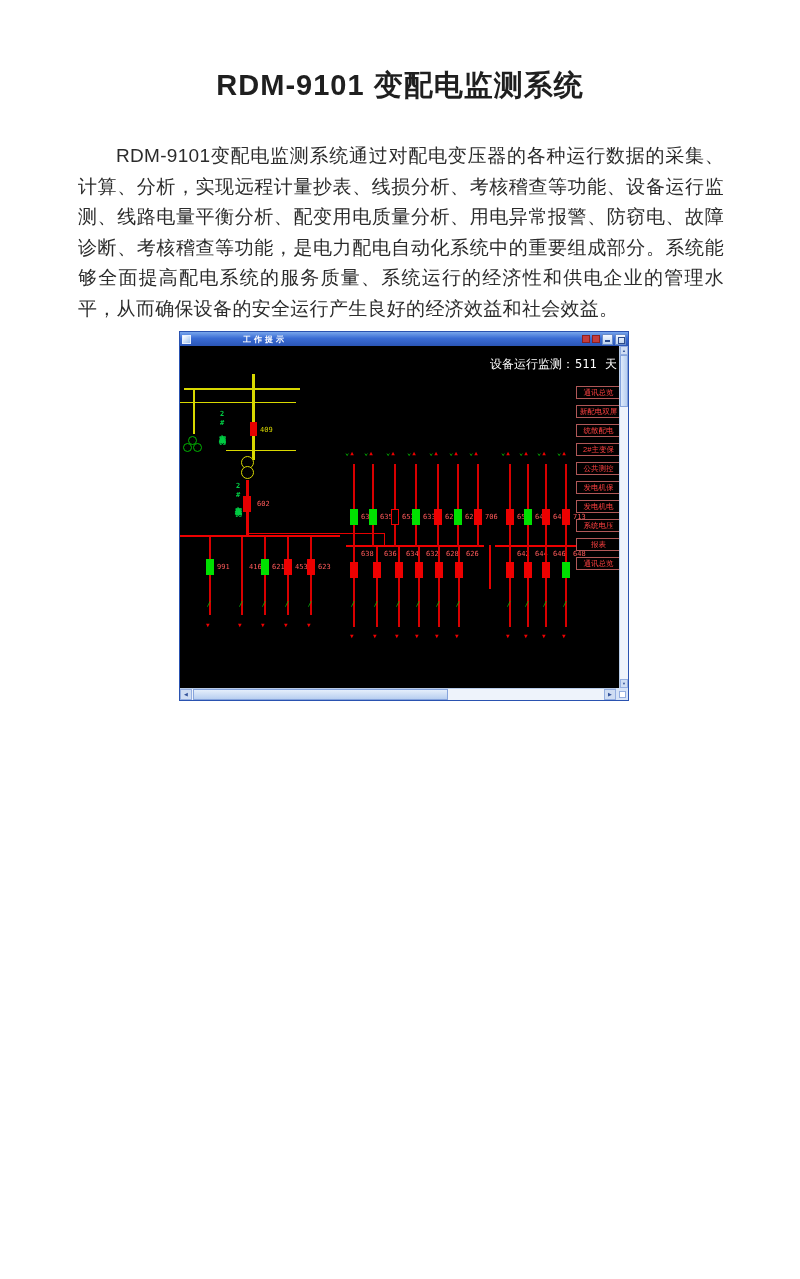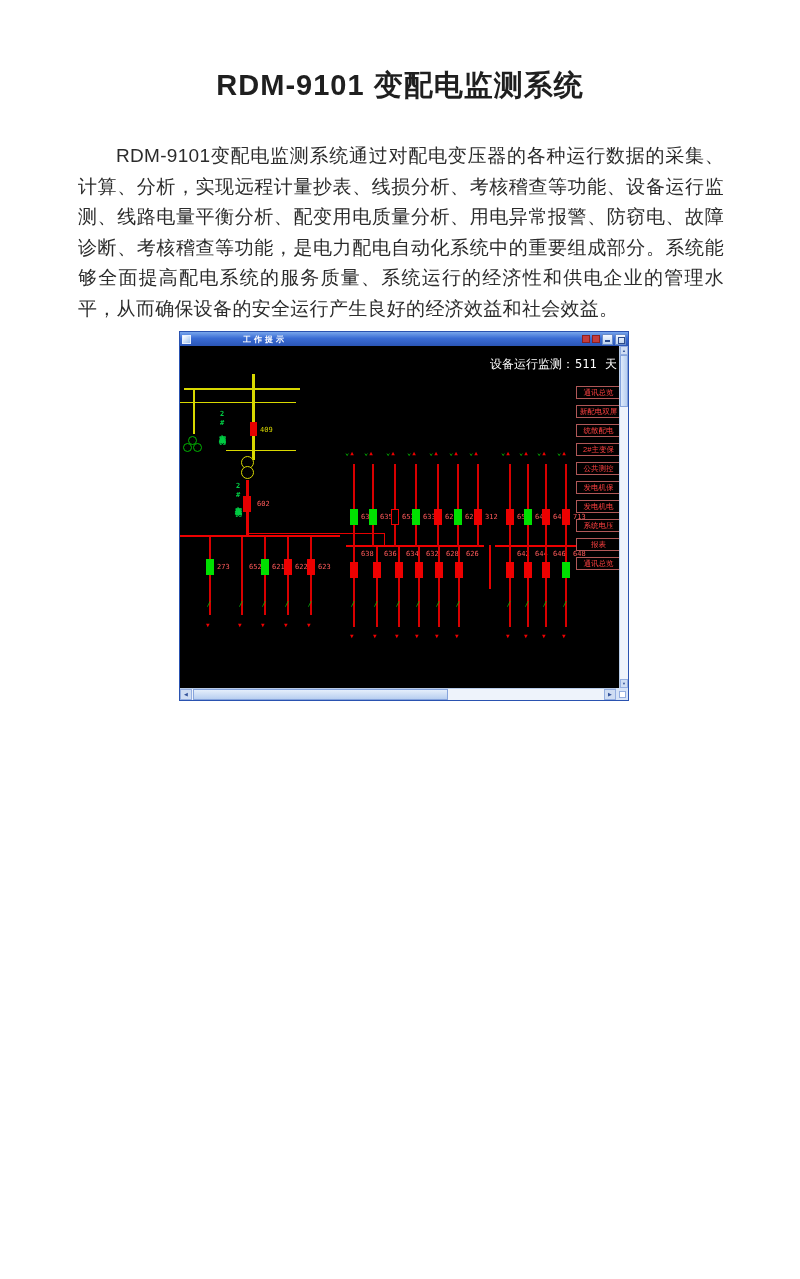--- a/index.html
+++ b/index.html
@@ -215,21 +215,21 @@
             <div class="feeder up green" style="left: 274px;">
               <i class="tick"></i>
               <b class="fline"></b>
               <b class="box"></b>
               <span class="blab">627</span>
             </div>
             <div class="feeder up red" style="left: 294px;">
               <i class="tick"></i>
               <b class="fline"></b>
               <b class="box"></b>
-              <span class="blab">312</span>
+              <span class="blab">706</span>
             </div>
           </div>
         <div class="row">
 
         <div class="feeder up red" style="left: 326px;">
               <i class="tick"></i>
               <b class="fline"></b>
               <b class="box"></b>
               <span class="blab">654</span>
             </div>
@@ -250,41 +250,41 @@
               <b class="fline"></b>
               <b class="box"></b>
               <span class="blab">713</span>
             </div>
           </div>
         <div class="row">
 
         <div class="feeder lo2 green" style="left: 26px;">
               <b class="fline"></b>
               <b class="box"></b>
-              <span class="blab">273</span>
+              <span class="blab">991</span>
               <i class="swg"></i>
               <i class="arr"></i>
             </div>
             <div class="feeder lo2 switch" style="left: 58px;">
               <b class="fline"></b>
-              <span class="blab">652</span>
+              <span class="blab">416</span>
               <i class="swg"></i>
               <i class="arr"></i>
             </div>
             <div class="feeder lo2 green" style="left: 81px;">
               <b class="fline"></b>
               <b class="box"></b>
               <span class="blab">621</span>
               <i class="swg"></i>
               <i class="arr"></i>
             </div>
             <div class="feeder lo2 red" style="left: 104px;">
               <b class="fline"></b>
               <b class="box"></b>
-              <span class="blab">622</span>
+              <span class="blab">453</span>
               <i class="swg"></i>
               <i class="arr"></i>
             </div>
             <div class="feeder lo2 red" style="left: 127px;">
               <b class="fline"></b>
               <b class="box"></b>
               <span class="blab">623</span>
               <i class="swg"></i>
               <i class="arr"></i>
             </div>

